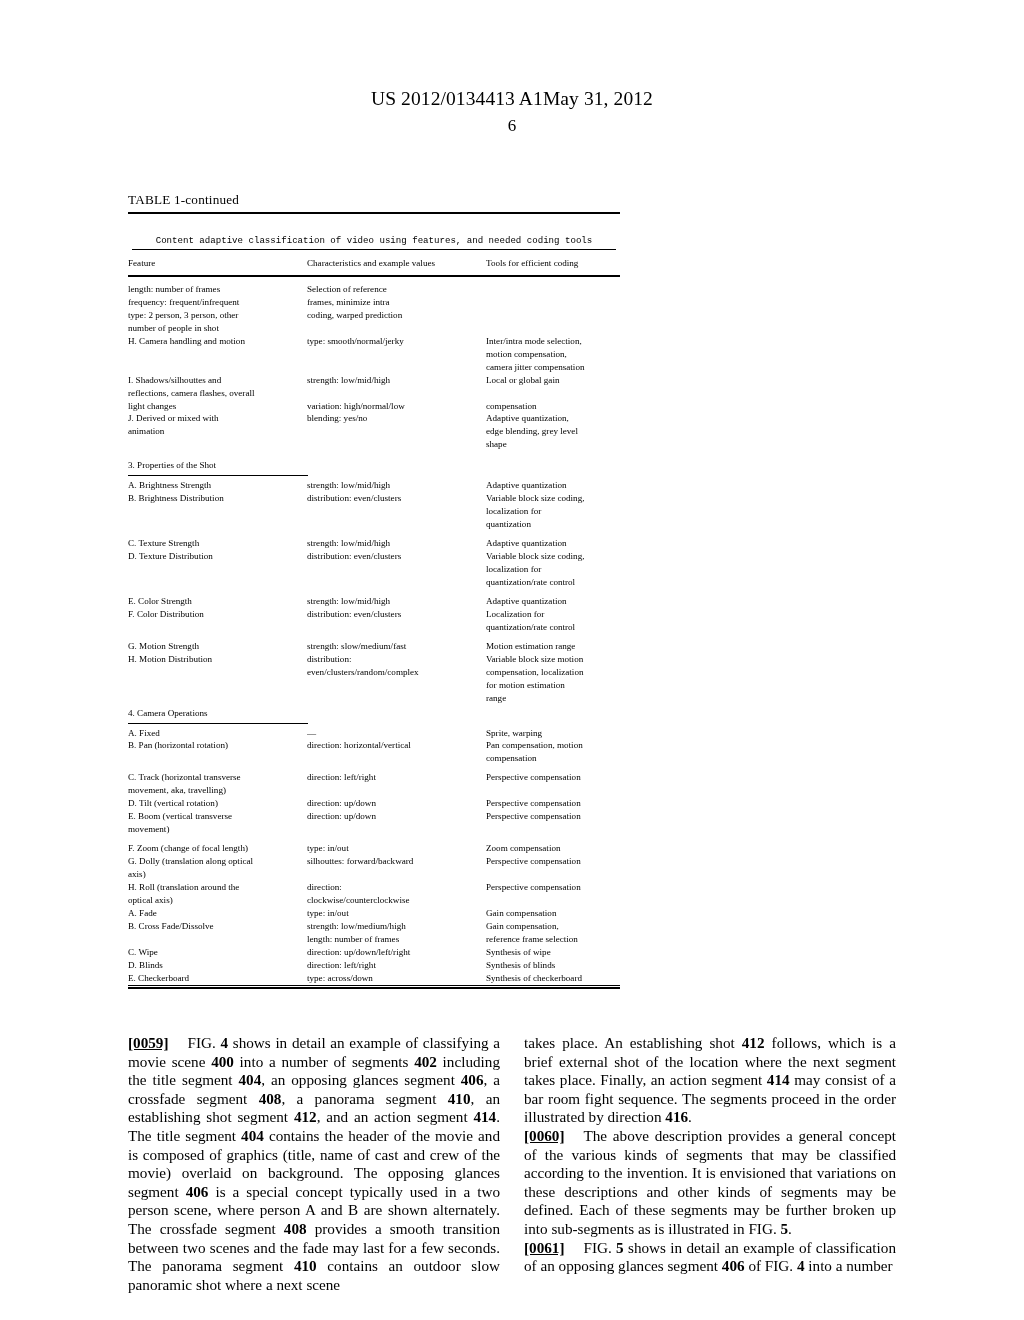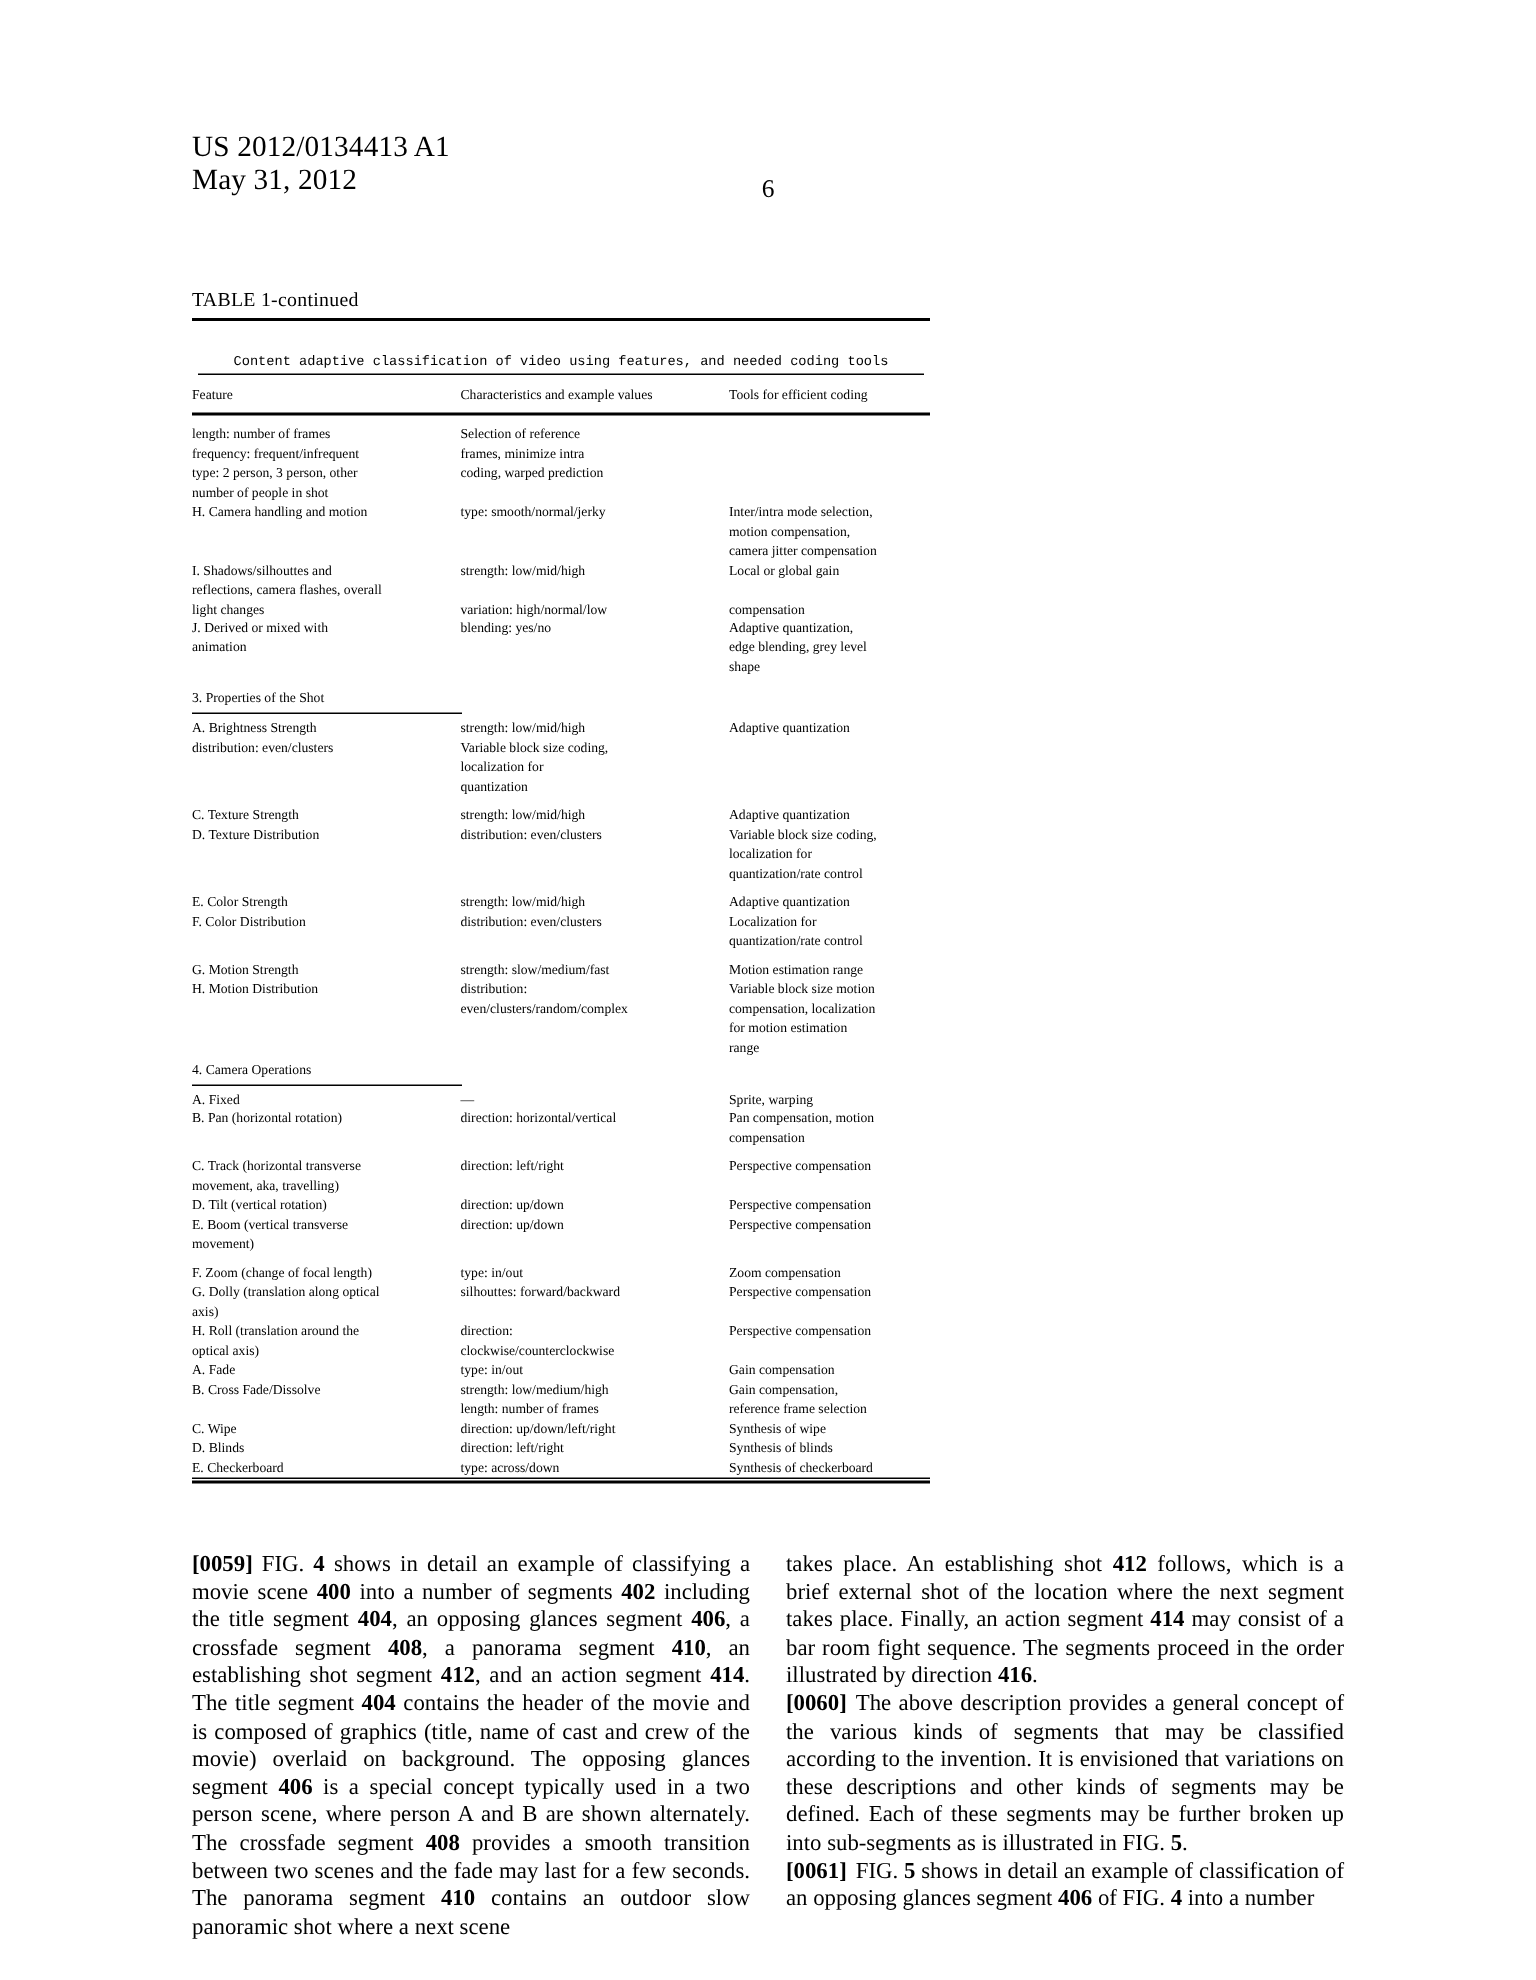--- a/index.html
+++ b/index.html
@@ -14,25 +14,24 @@
     overflow: hidden;
   }
   .page { position: absolute; inset: 0; }
 
   
   .runhead {
     position: absolute;
     left: 128px; right: 128px;
     top: 88px;
     display: flex;
-    justify-content: space-between;
+    justify-content: center;
     align-items: baseline;
     font-size: 19.5px;
     letter-spacing: .1px;
-    flex-direction: column;
   }
   .runhead .pubno { white-space: nowrap; }
   .runhead .pubdate { white-space: nowrap; }
   .pagenum {
     position: absolute;
     left: 0; right: 0;
     top: 116px;
     text-align: center;
     font-size: 17px;
   }
@@ -114,21 +113,22 @@
     flex: 0 0 372px;
     font-size: 15.2px;
     line-height: 18.6px;
     text-align: justify;
     text-justify: inter-word;
     hyphens: manual;
   }
   .col p { margin: 0; }
   .para-num {
     font-weight: bold;
-    margin-right: 6px;
+    margin-right: 19px;
+    text-decoration: underline;
   }
   b { font-weight: bold; }
 </style>
 </head>
 <body>
 
 <div class="page">
 
   <div class="runhead">
     <span class="pubno">US 2012/0134413 A1</span>
@@ -215,20 +215,23 @@
             <span class="cell-line">A. Brightness Strength</span>
           </div>
           <div class="c2">
             <span class="cell-line">strength: low/mid/high</span>
           </div>
           <div class="c3">
             <span class="cell-line">Adaptive quantization</span>
           </div>
         </div>
         <div class="trow">
+          <div class="c1">
+            <span class="cell-line">B. Brightness Distribution</span>
+          </div>
           <div class="c2">
             <span class="cell-line">distribution: even/clusters</span>
           </div>
           <div class="c3">
             <span class="cell-line">Variable block size coding,</span>
             <span class="cell-line">localization for</span>
             <span class="cell-line">quantization</span>
           </div>
         </div>
         <div class="half-space"></div>

